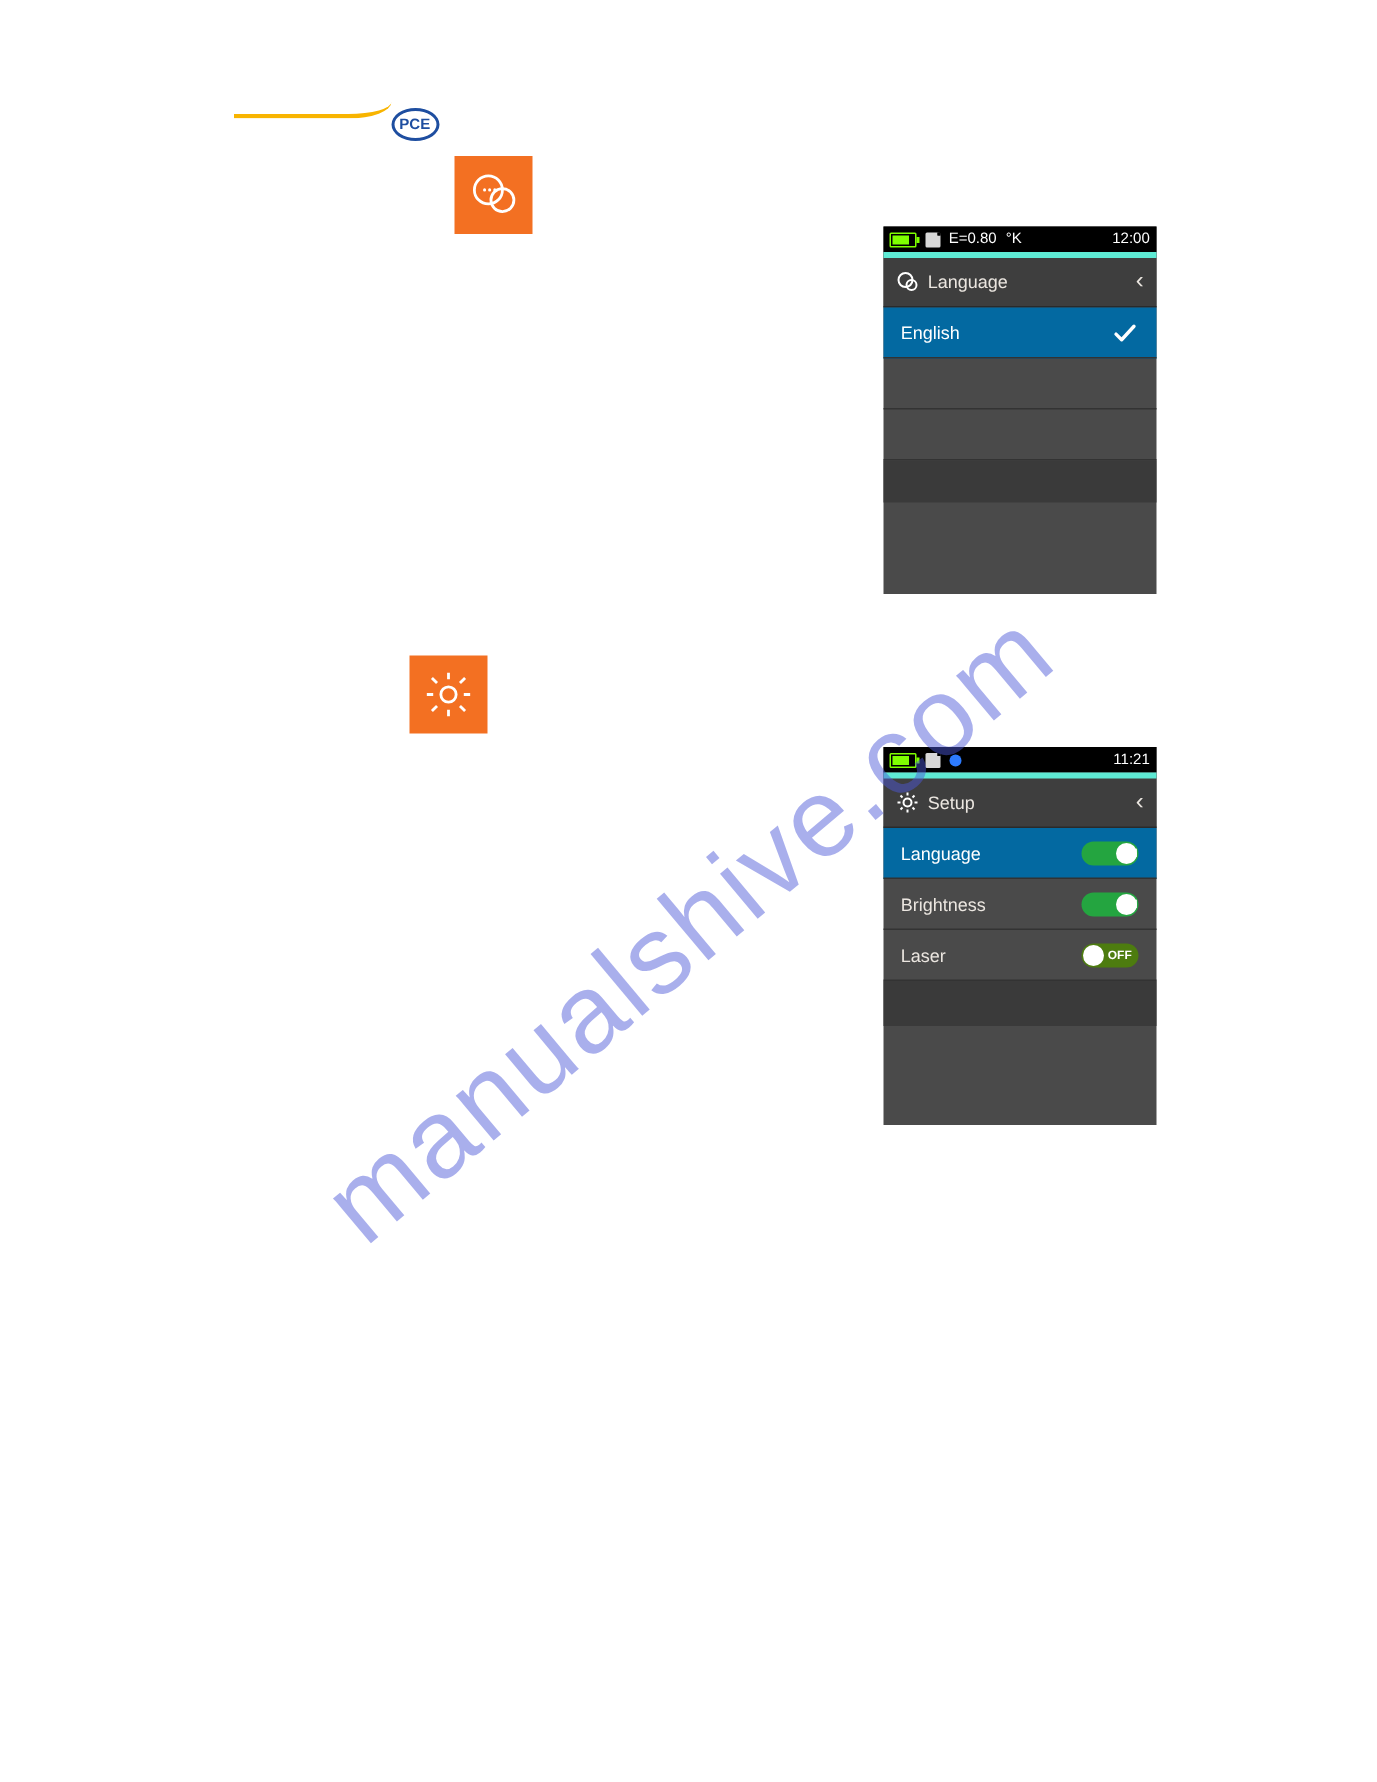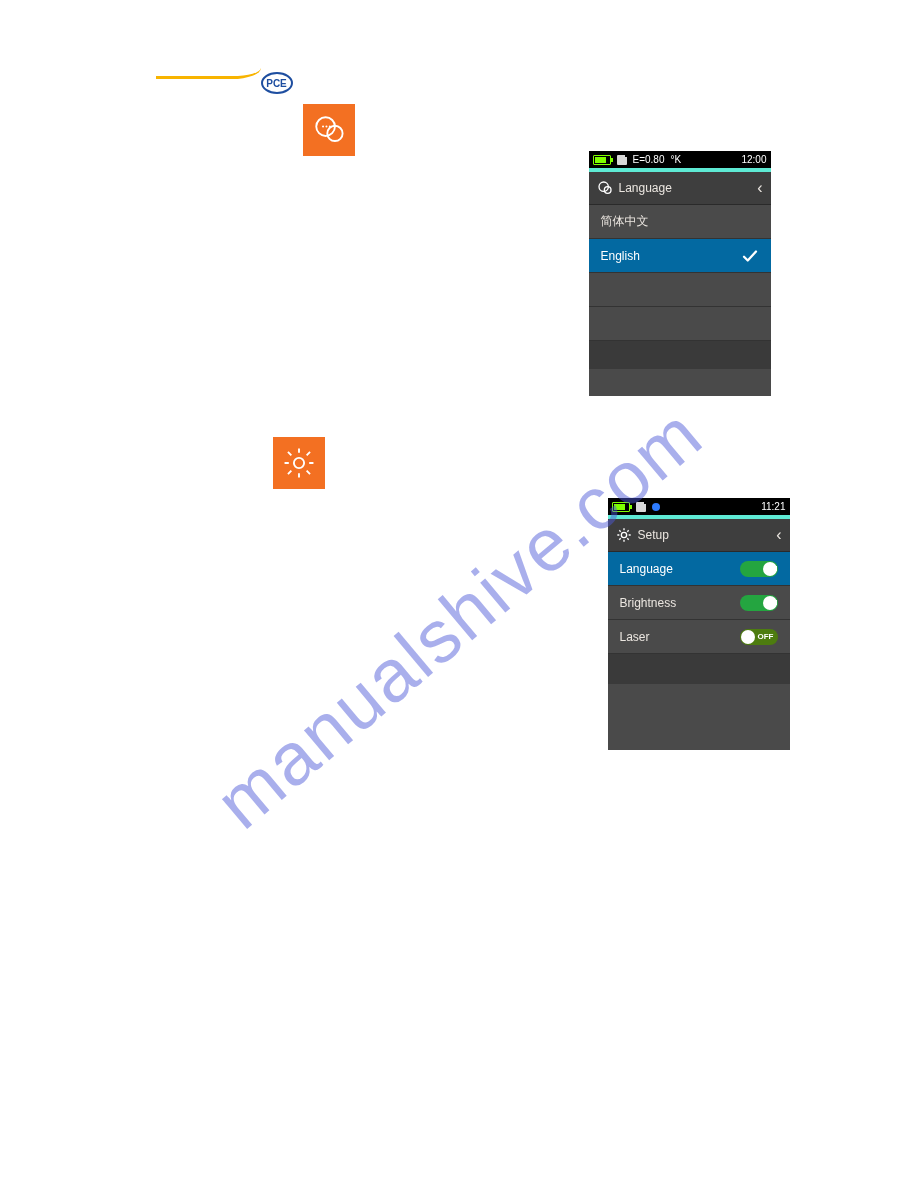--- a/index.html
+++ b/index.html
@@ -77,37 +77,34 @@
   <div class="headerbar">
     <span class="hicon">
       <svg viewBox="0 0 24 24">
             <circle cx="10" cy="10" r="7"></circle>
             <circle cx="16" cy="15" r="5"></circle>
           </svg>
     </span>
     <span>Language</span>
     <span class="chev">‹</span>
   </div>
-  <div class="row">
-    <span>简体中文</span>
-  </div>
   <div class="row sel">
     <span>English</span>
     <span class="check">
       <svg viewBox="0 0 24 24">
             <path d="M4 13l5 5L20 6"></path>
           </svg>
     </span>
   </div>
   <div class="row empty"></div>
   <div class="row empty"></div>
   <div class="row blank" style="height:28px;"></div>
 </div>
 
-<div class="device" style="left:562px;top:498px;height:252px;">
+<div class="device" style="left:543px;top:498px;height:252px;">
   <div class="statusbar">
     <span class="batt"></span>
     <span class="disk"></span>
     <span class="bt-dot"></span>
     <span class="sb-sep"></span>
     <span>11:21</span>
   </div>
   <div class="headerbar">
     <span class="hicon">
       <svg viewBox="0 0 24 24">

